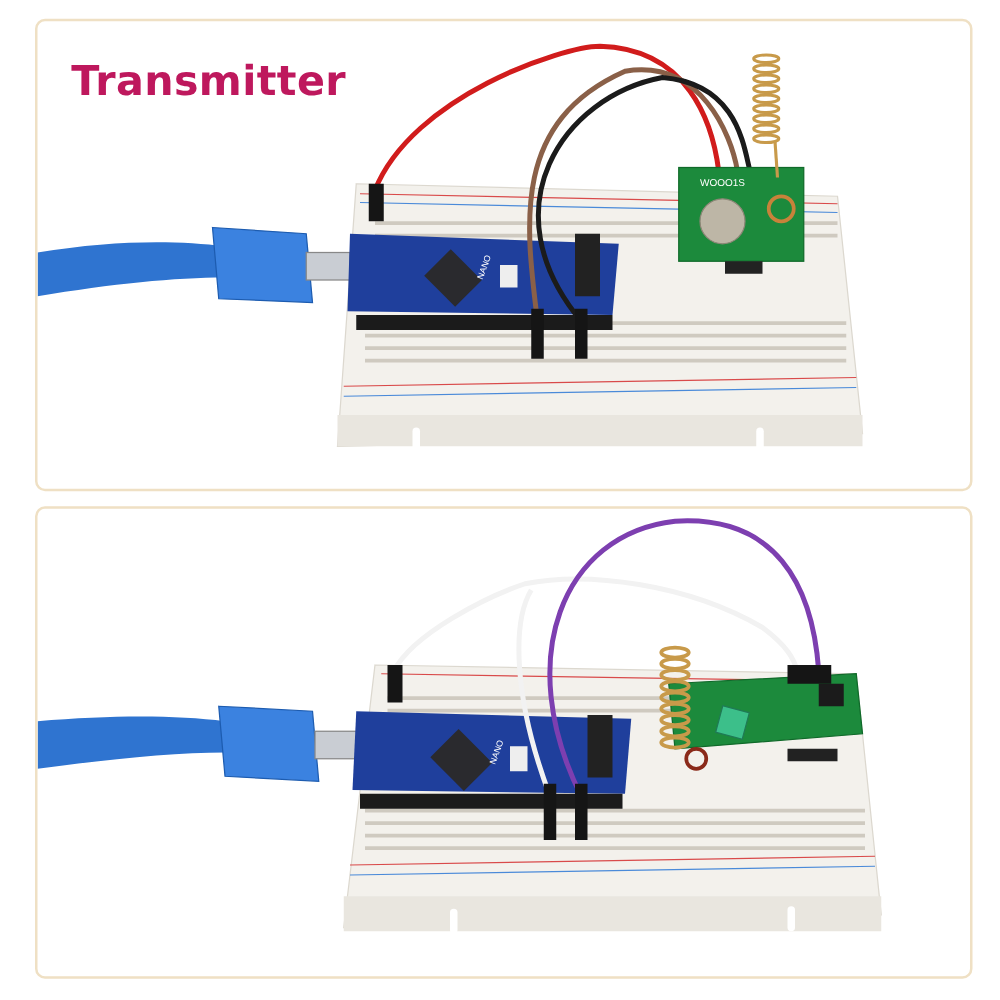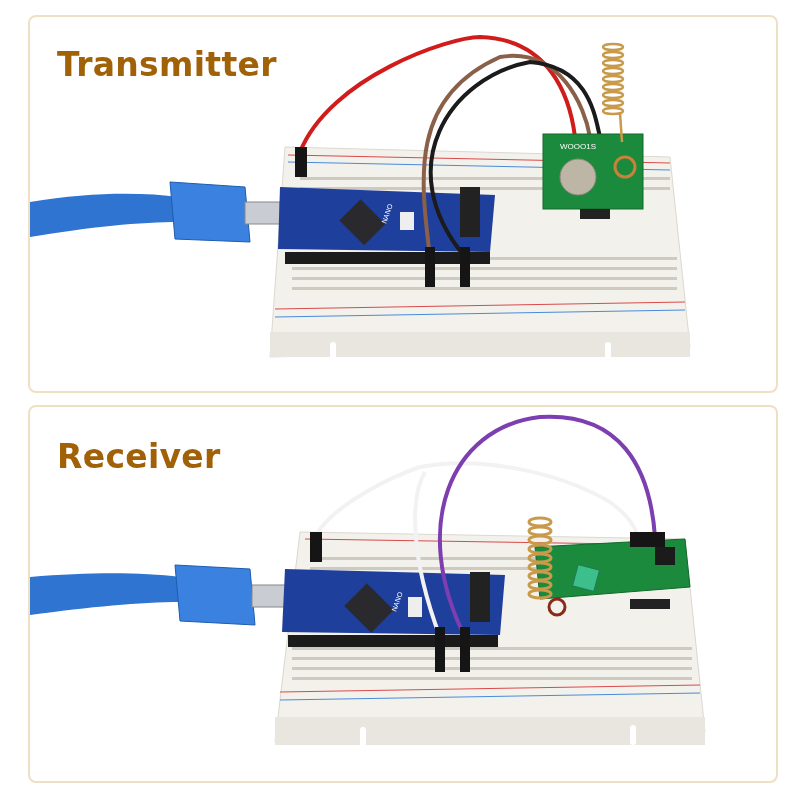--- a/index.html
+++ b/index.html
@@ -1,20 +1,20 @@
 <!DOCTYPE html>
 <html><head>
 <meta charset="utf-8">
 <style>
   html, body { margin: 0; padding: 0; }
   body { width: 800px; height: 800px; background: #ffffff; position: relative; overflow: hidden; font-family: "Liberation Sans", sans-serif; }
   .panel { position: absolute; left: 28px; width: 746px; border: 2px solid #efe0c4; border-radius: 8px; background: #ffffff; overflow: hidden; }
   .panel.top { top: 15px; height: 374px; }
   .panel.bottom { top: 405px; height: 374px; }
-  .label { position: absolute; left: 27px; font-family: "DejaVu Sans", sans-serif; font-weight: bold; font-size: 33px; color: #a16207; letter-spacing: 0.3px; }
+  .label { position: absolute; left: 27px; font-family: "DejaVu Sans", sans-serif; font-weight: bold; font-size: 33px; color: #be185d; letter-spacing: 0.3px; }
   .panel.top .label { top: 28px; }
   .panel.bottom .label { top: 30px; }
   svg.scene { position: absolute; left: 0; top: 0; }
 </style>
 </head>
 <body>
 
 <div class="panel top">
   <div class="label">Transmitter</div>
   <svg class="scene" width="746" height="374" viewBox="0 0 746 374">
@@ -76,21 +76,20 @@
         <ellipse cx="583" cy="70" rx="10" ry="3"></ellipse>
       <ellipse cx="583" cy="78" rx="10" ry="3"></ellipse>
         <ellipse cx="583" cy="86" rx="10" ry="3"></ellipse>
       <ellipse cx="583" cy="94" rx="10" ry="3"></ellipse>
         <line x1="590" y1="96" x2="592" y2="125"></line>
     </g>
   </svg>
 </div>
 
 <div class="panel bottom">
-  <div class="label">Receiver</div>
   <svg class="scene" width="746" height="374" viewBox="0 0 746 374">
     <g>
       <path d="M270 125 L655 132 L675 325 L245 335 Z" fill="#f3f1ec" stroke="#dcd8cf"></path>
       <rect x="245" y="310" width="430" height="28" fill="#e9e6df"></rect>
       <line x1="275" y1="132" x2="655" y2="138" stroke="#d94a4a" stroke-width="1"></line>
       <line x1="250" y1="285" x2="670" y2="278" stroke="#d94a4a" stroke-width="1"></line>
       <line x1="250" y1="293" x2="670" y2="286" stroke="#4a8ad9" stroke-width="1"></line>
       <g fill="#cfcac0">
         <rect x="280" y="150" width="370" height="3"></rect>
           <rect x="280" y="160" width="370" height="3"></rect>

